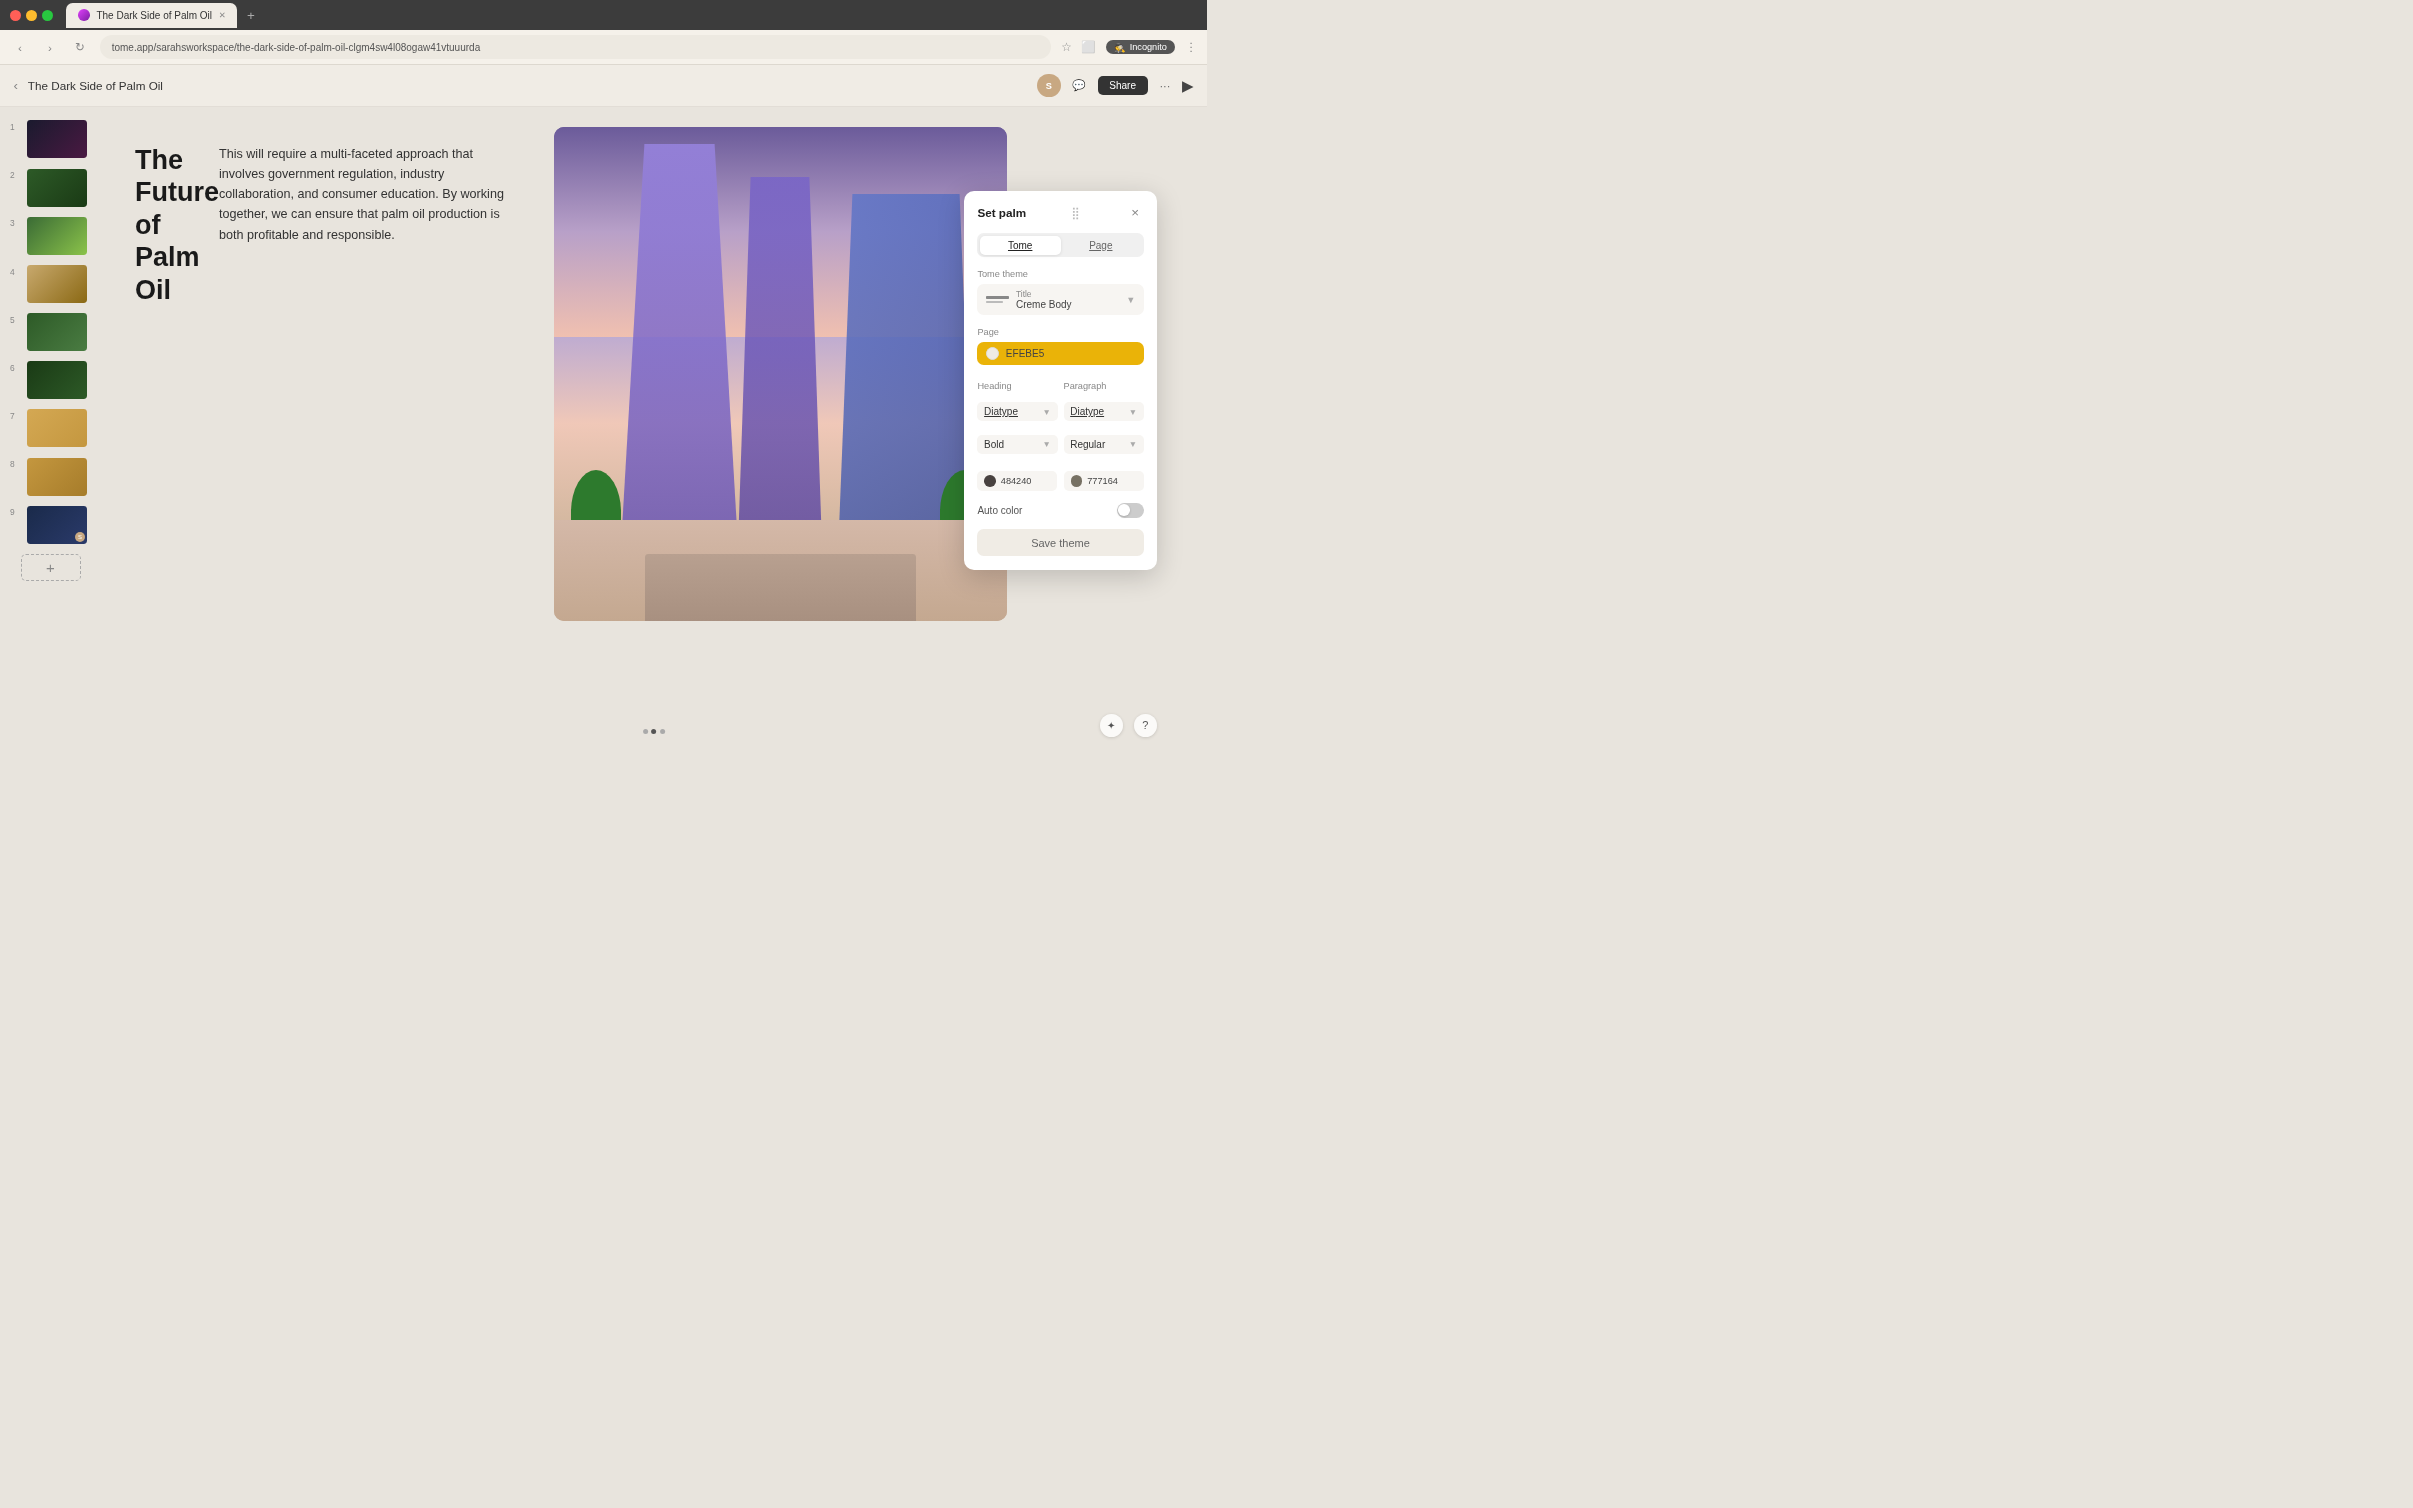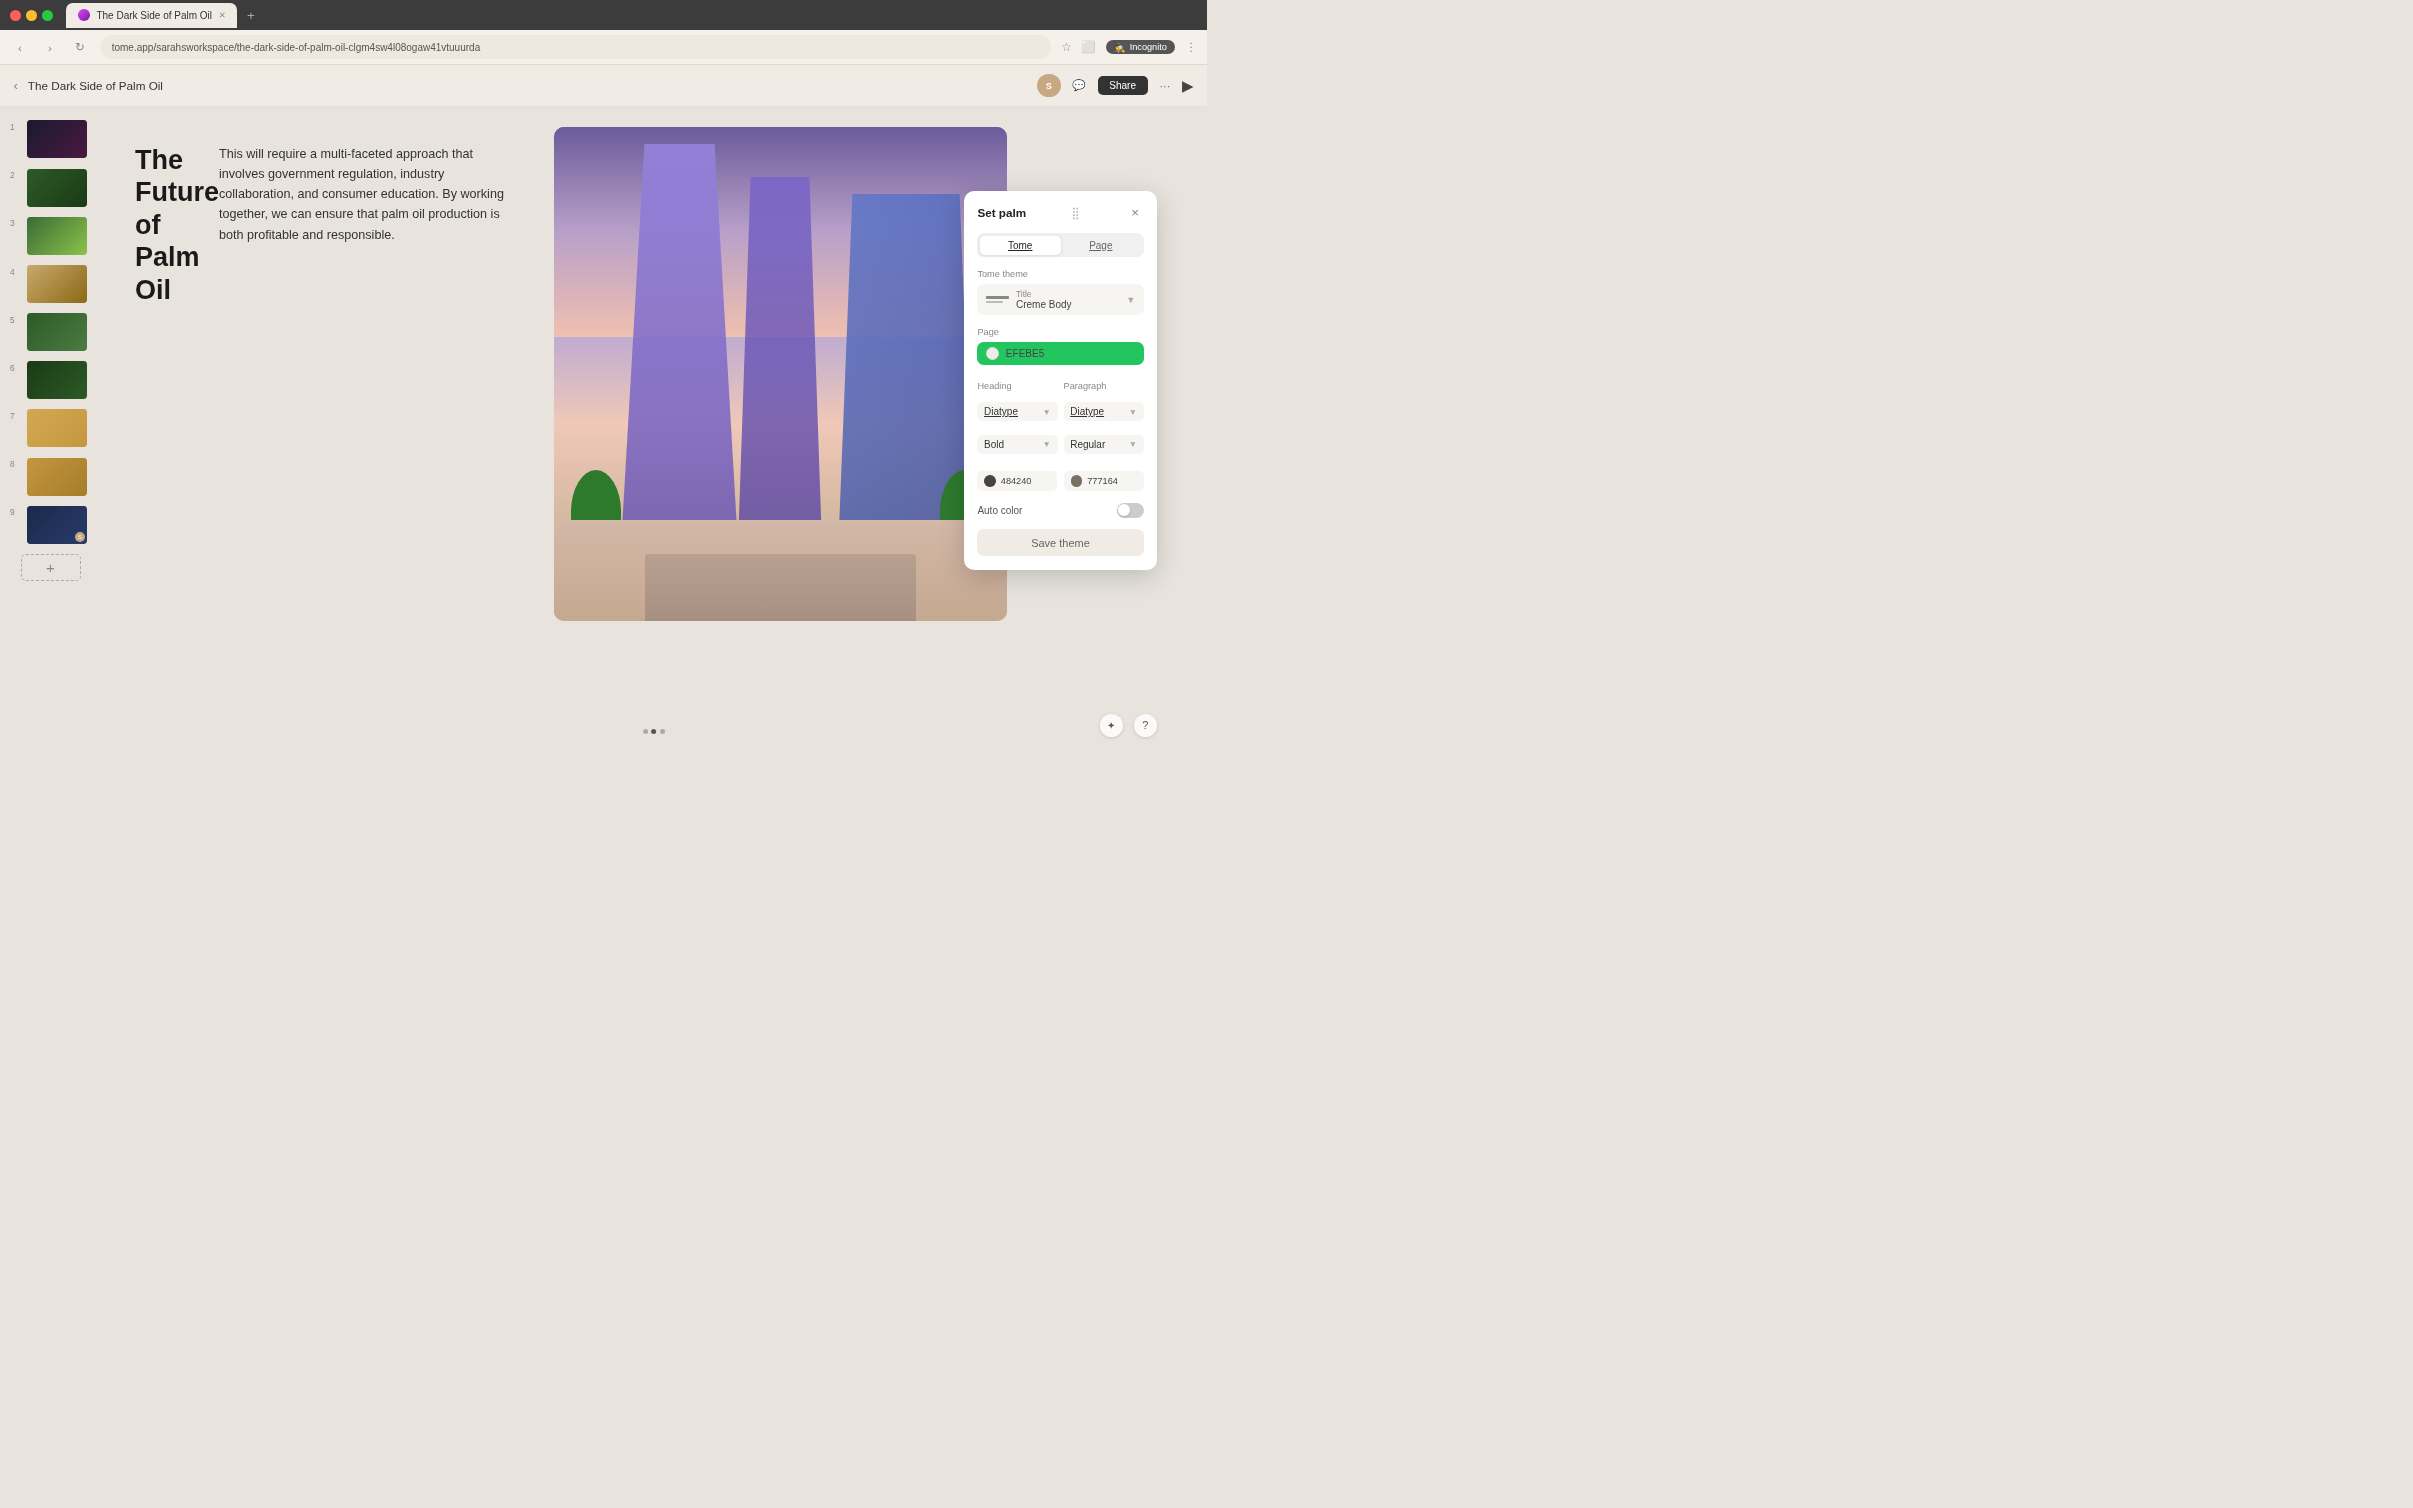--- a/index.html
+++ b/index.html
@@ -94,21 +94,21 @@
     .tab-sw-item { flex: 1; text-align: center; padding: 4.2px 6.7px; border-radius: 5px; font-size: 10px; cursor: pointer; color: #666; text-decoration: underline; }
     .tab-sw-item.active { background: white; color: #222; font-weight: 500; box-shadow: 0 0.8px 3.4px rgba(0,0,0,0.1); }
 
     .section-label { font-size: 9.2px; color: #888; margin-bottom: 5px; font-weight: 500; }
     .theme-select-row { display: flex; align-items: center; background: #f7f5f2; border-radius: 6.7px; padding: 5px 8.4px; margin-bottom: 11.7px; gap: 6.7px; }
     .theme-select-icon { display: flex; flex-direction: column; gap: 0.8px; }
     .ts-title-line { width: 23.5px; height: 2.5px; background: #888; border-radius: 0.8px; }
     .ts-body-line { width: 17px; height: 1.7px; background: #bbb; border-radius: 0.8px; margin-top: 1.7px; }
     .theme-chevron { color: #aaa; font-size: 9.2px; }
 
-    .page-color-row { display: flex; align-items: center; background: #22c55e; border-radius: 6.7px; padding: 5px 8.4px; margin-bottom: 11.7px; gap: 6.7px; }
+    .page-color-row { display: flex; align-items: center; background: #eab308; border-radius: 6.7px; padding: 5px 8.4px; margin-bottom: 11.7px; gap: 6.7px; }
     .color-swatch-small { width: 13.4px; height: 13.4px; border-radius: 50%; background: #EFEBE5; border: 0.8px solid #ddd; flex-shrink: 0; }
     .color-hex { font-size: 10px; color: #444; flex: 1; }
 
     .two-col { display: grid; grid-template-columns: 1fr 1fr; gap: 6px; margin-bottom: 6.7px; }
     .font-section-label { font-size: 9.2px; color: #888; font-weight: 500; }
 
     .font-select { background: #f7f5f2; border-radius: 5px; padding: 4.2px 6.7px; display: flex; align-items: center; justify-content: space-between; margin-top: 3.4px; margin-bottom: 6.7px; cursor: pointer; }
     .font-name { font-size: 10px; color: #333; text-decoration: underline; }
     .font-chevron { color: #aaa; font-size: 8.4px; }
 

